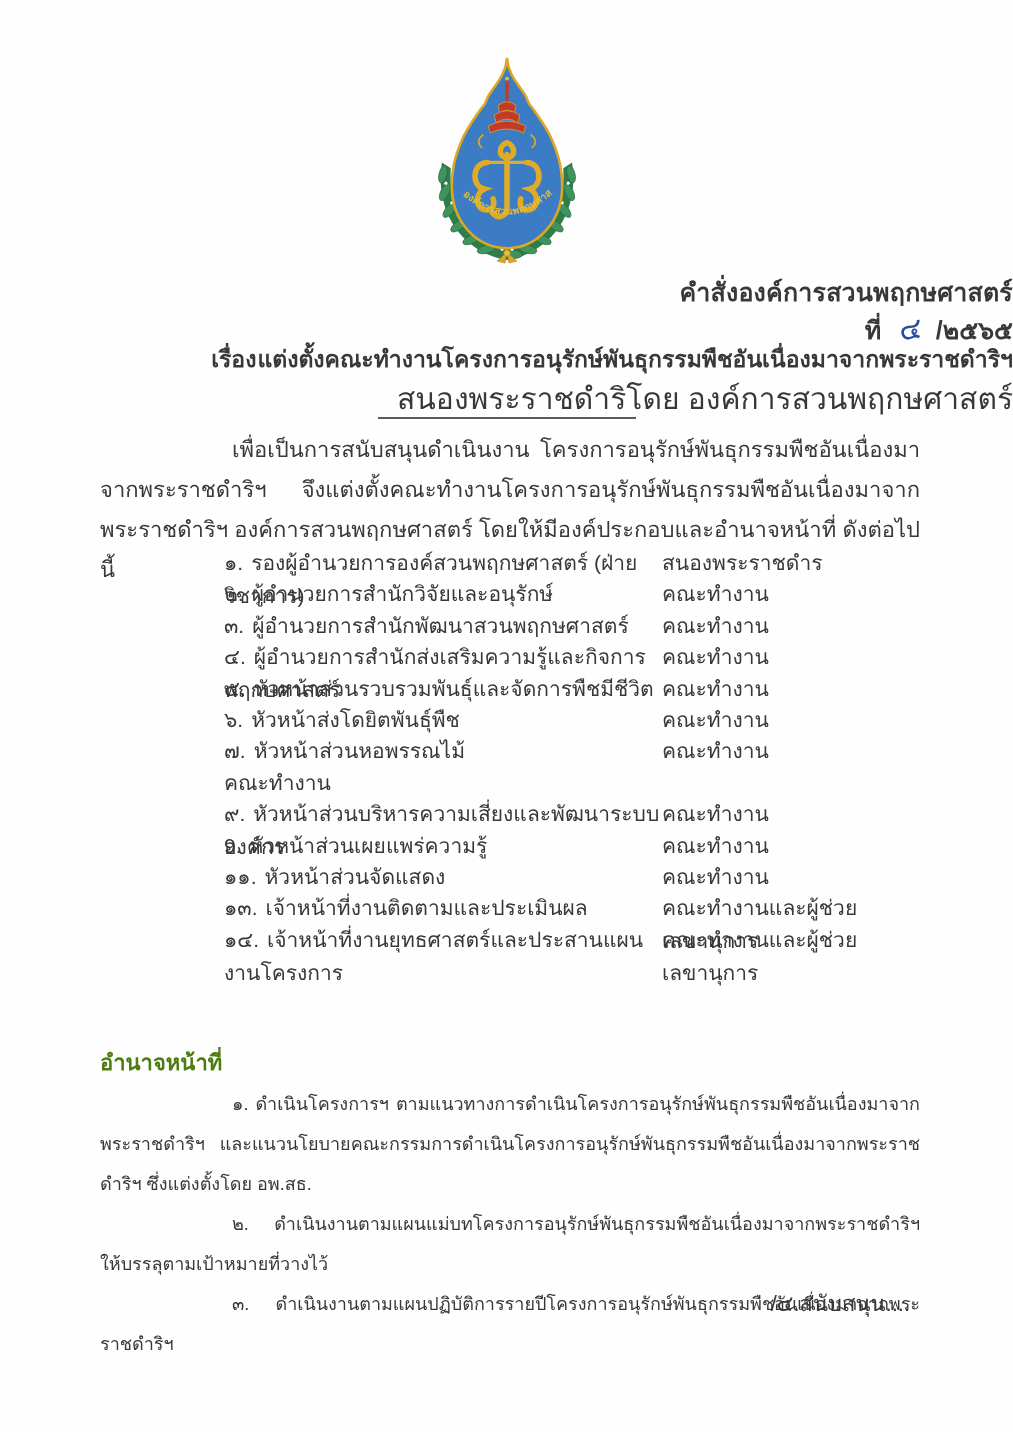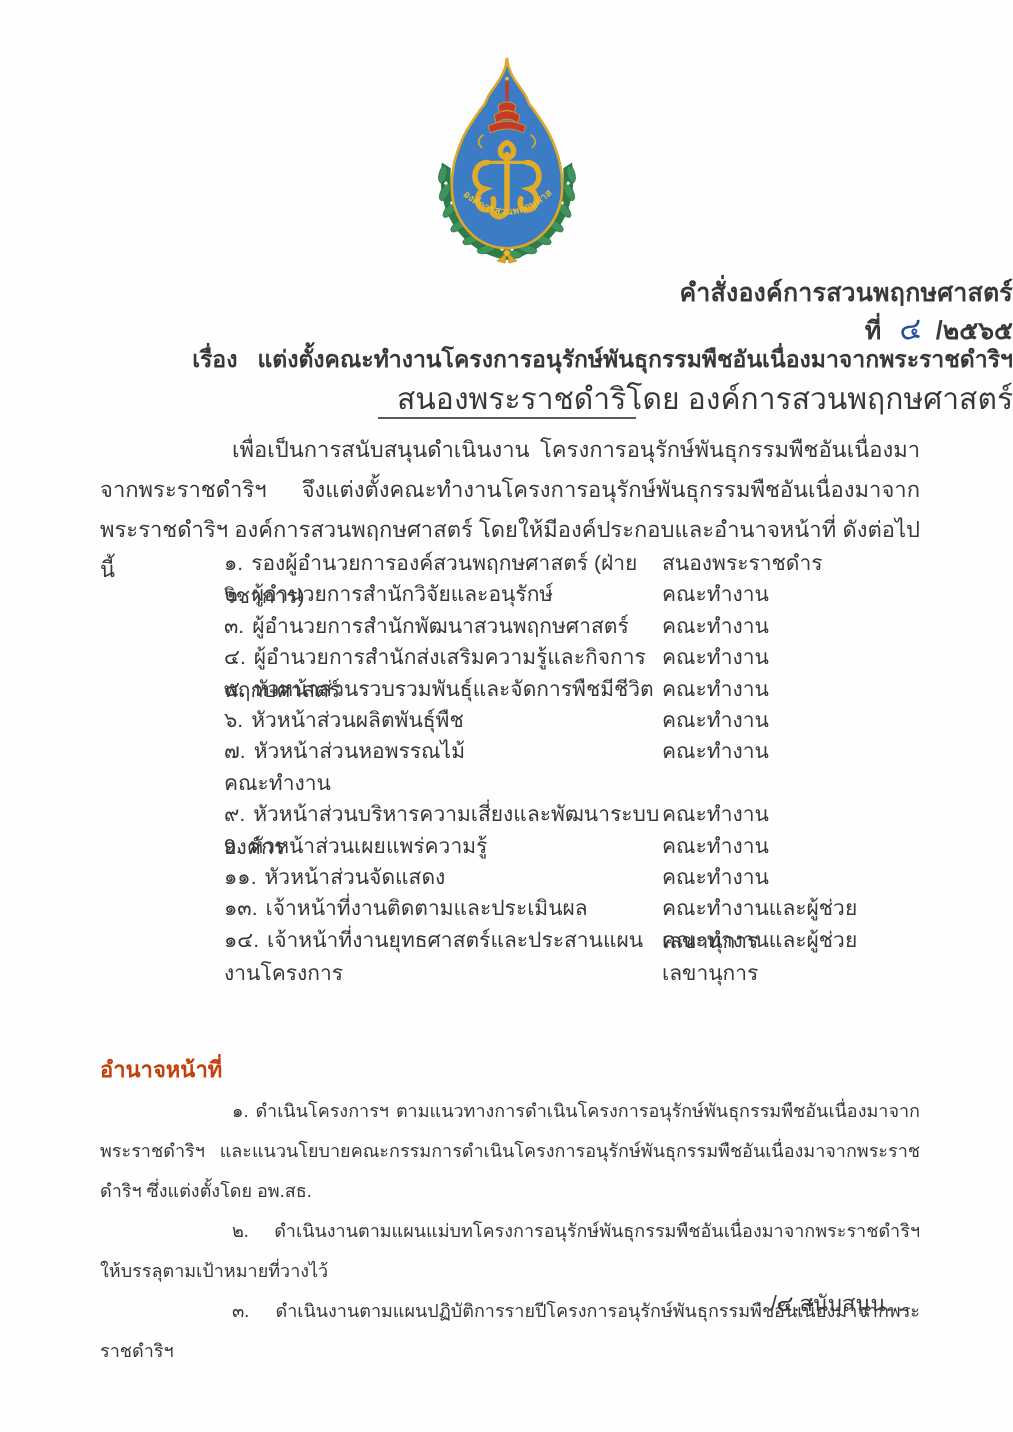--- a/index.html
+++ b/index.html
@@ -21,42 +21,42 @@
   .hdr{position:absolute;left:8px;right:0;text-align:right;}
   .hdr-title{top:272px;font-size:25px;font-weight:600;letter-spacing:.2px;}
   .hdr-no{top:305px;font-size:25px;font-weight:600;}
   .hdr-no .hand{
     display:inline-block;color:#2a4da0;
     font-size:30px;font-weight:400;
     transform:rotate(-6deg);margin:0 14px 0 18px;
     font-family:"DejaVu Serif",serif;
   }
   .hdr-subject{top:341px;font-size:23px;font-weight:600;}
-  .hdr-subject .lbl{margin-right:20px;font-family:Liberation Mono, monospace;}
+  .hdr-subject .lbl{margin-right:1px;font-family:Liberation Mono, monospace;}
   .hdr-sub2{top:375px;font-size:30px;font-weight:400;}
   .divider{
     position:absolute;top:417px;left:50%;transform:translateX(-50%);
     width:258px;height:2px;background:#5a5a5a;
   }
   
   .intro{
     position:absolute;left:100px;right:93px;top:430px;
     font-size:22px;line-height:40px;text-indent:132px;text-align:justify;
     margin:0;
   }
   
   .committee{
     position:absolute;left:224px;right:60px;top:546px;
     font-size:21px;
   }
   .crow{display:grid;grid-template-columns:438px 1fr;height:31.4px;align-items:baseline;}
   .crow .no{display:inline;margin-right:8px;}
   
   .duties{position:absolute;left:100px;right:93px;top:1036px;}
-  .duties h2{font-size:22px;font-weight:700;margin:16px 0 4px 0;color:#c2410c;}
+  .duties h2{font-size:22px;font-weight:700;margin:9px 0 4px 0;color:#4d7c0f;}
   .duty{font-size:18px;line-height:40px;text-indent:132px;margin:0;text-align:justify;}
   
   .cont-marker{
     position:absolute;top:1286px;right:103px;
     font-size:22px;
   }
 </style>
 </head>
 <body>
 
@@ -168,21 +168,21 @@
     </div>
     <div class="crow">
       <div><span class="no">๔.</span><span>ผู้อำนวยการสำนักส่งเสริมความรู้และกิจการพฤกษศาสตร์</span></div>
       <div>คณะทำงาน</div>
     </div>
     <div class="crow">
       <div><span class="no">๕.</span><span>หัวหน้าส่วนรวบรวมพันธุ์และจัดการพืชมีชีวิต</span></div>
       <div>คณะทำงาน</div>
     </div>
     <div class="crow">
-      <div><span class="no">๖.</span><span>หัวหน้าส่วนผลิตพันธุ์พืช</span></div>
+      <div><span class="no">๖.</span><span>หัวหน้าส่งโดยิตพันธุ์พืช</span></div>
       <div>คณะทำงาน</div>
     </div>
     <div class="crow">
       <div><span class="no">๗.</span><span>หัวหน้าส่วนหอพรรณไม้</span></div>
       <div>คณะทำงาน</div>
     </div>
     <div class="crow">
       <div>คณะทำงาน</div>
     </div>
     <div class="crow">

